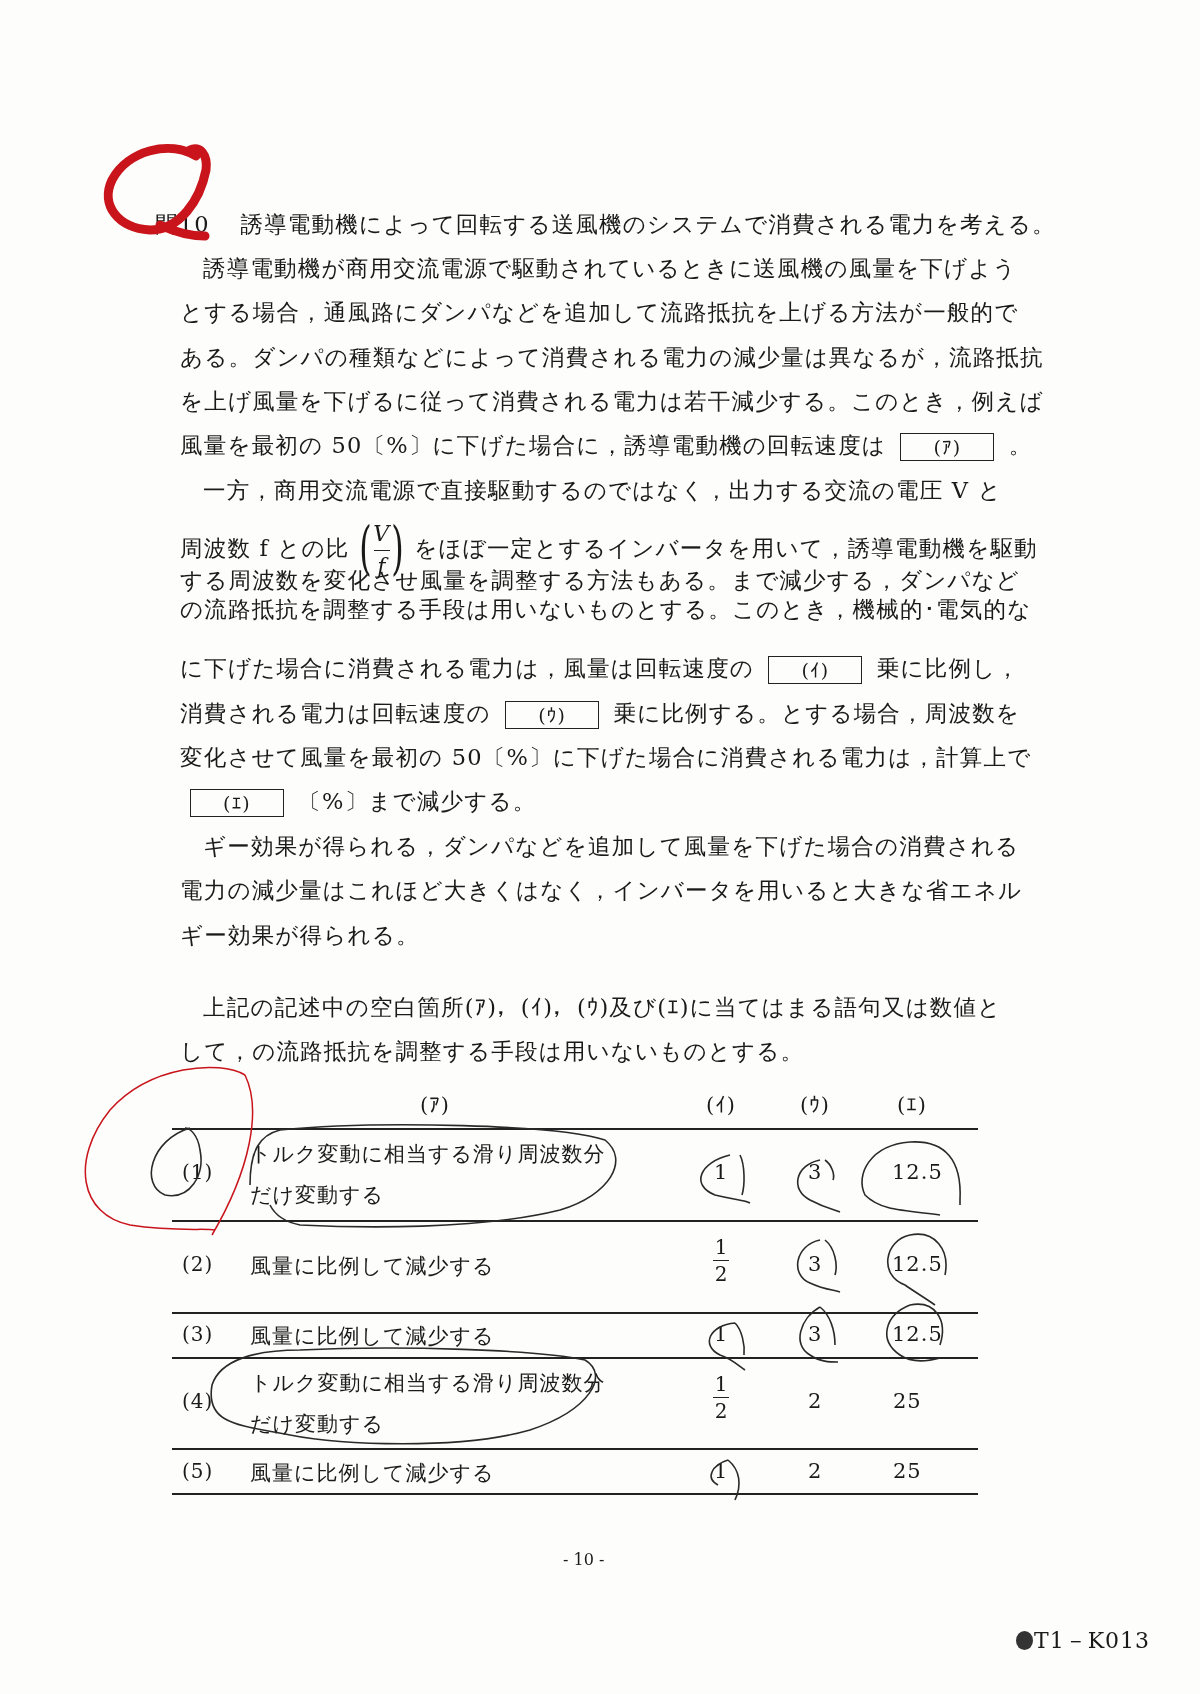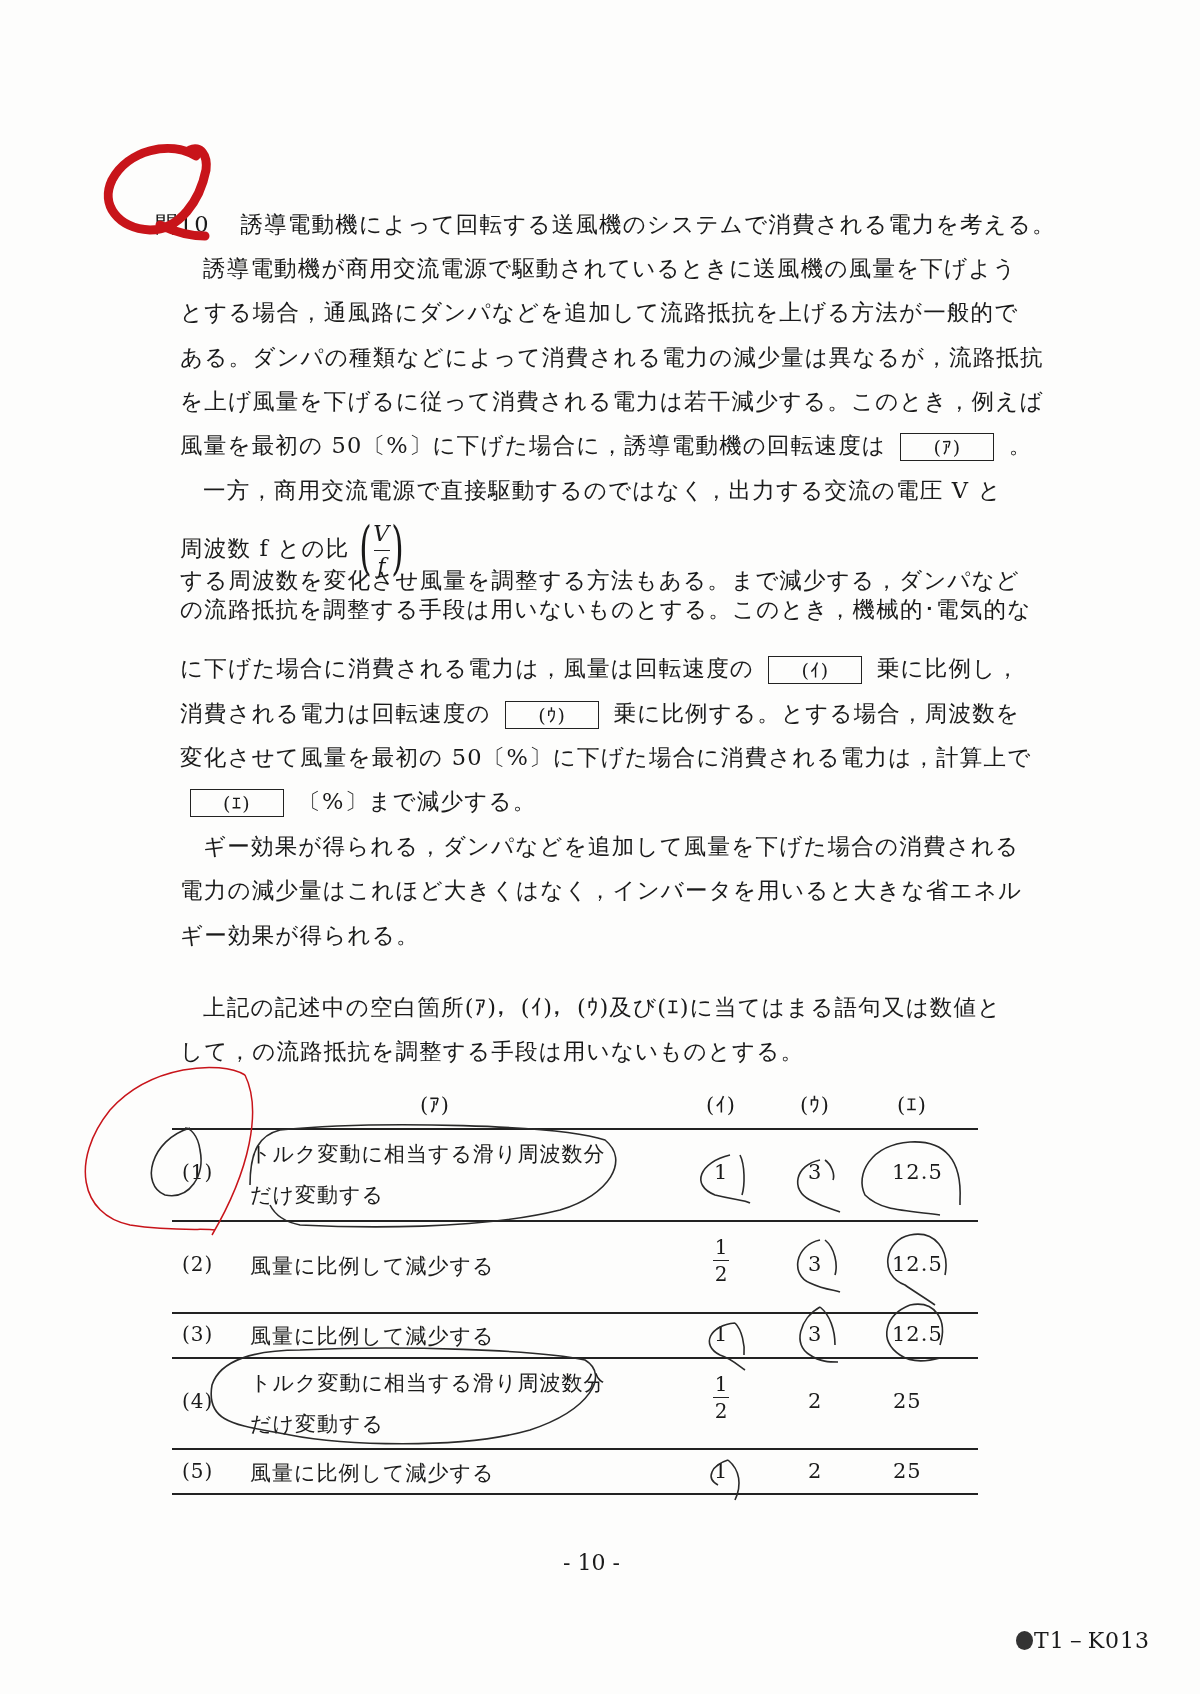--- a/index.html
+++ b/index.html
@@ -32,21 +32,21 @@
   .frac .bar { position: absolute; left: 12px; width: 16px; top: 31px; border-top: 1.5px solid #222; }
 
   .hr { position: absolute; left: 172px; width: 806px; border-top: 2.5px solid #222; }
   .cell { position: absolute; font-size: 21px; white-space: nowrap; letter-spacing: 1px; }
   .num-label { font-size: 20px; }
   .cfrac { position: absolute; width: 24px; text-align: center; font-size: 20px; }
   .cfrac .n { display: block; line-height: 22px; }
   .cfrac .b { display: block; border-top: 1.5px solid #222; margin: 2px 4px; }
   .cfrac .d { display: block; line-height: 22px; }
 
-  .pagenum { position: absolute; left: 563px; top: 1550px; font-size: 22px; }
+  .pagenum { position: absolute; left: 563px; top: 1550px; font-size: 16px; }
   .code { position: absolute; left: 1016px; top: 1626px; font-size: 22px; letter-spacing: 1px; }
   .dot { display: inline-block; width: 17px; height: 19px; border-radius: 50%; background: #333; vertical-align: -2px; margin-right: 1px; }
 
   svg.overlay { position: absolute; left: 0; top: 0; width: 1200px; height: 1694px; pointer-events: none; }
 </style>
 </head>
 <body>
 
 <div class="line title-line" style="top:185px;">
   <span>問10</span>
@@ -67,20 +67,21 @@
 <div class="line indent" style="top:451px;">一方，商用交流電源で直接駆動するのではなく，出力する交流の電圧 V と</div>
 <div class="line" style="top:495px;">
   <span>周波数 f との比</span>
   <span class="frac">
     <span class="paren lp">(</span>
     <span class="num">V</span>
     <span class="bar"></span>
     <span class="den">f</span>
     <span class="paren rp">)</span>
   </span>
+  <span>をほぼ一定とするインバータを用いて，誘導電動機を駆動</span>
 </div>
 <div class="line" style="top:541px;">する周波数を変化させ風量を調整する方法もある。まで減少する，ダンパなど</div>
 <div class="line" style="top:570px;">の流路抵抗を調整する手段は用いないものとする。このとき，機械的･電気的な</div>
 <div class="line" style="top:629px;">
   <span>に下げた場合に消費される電力は，風量は回転速度の</span>
   <span class="blank" style="width:92px">(ｲ)</span>
   <span>乗に比例し，</span>
 </div>
 <div class="line" style="top:674px;">
   <span>消費される電力は回転速度の</span>

